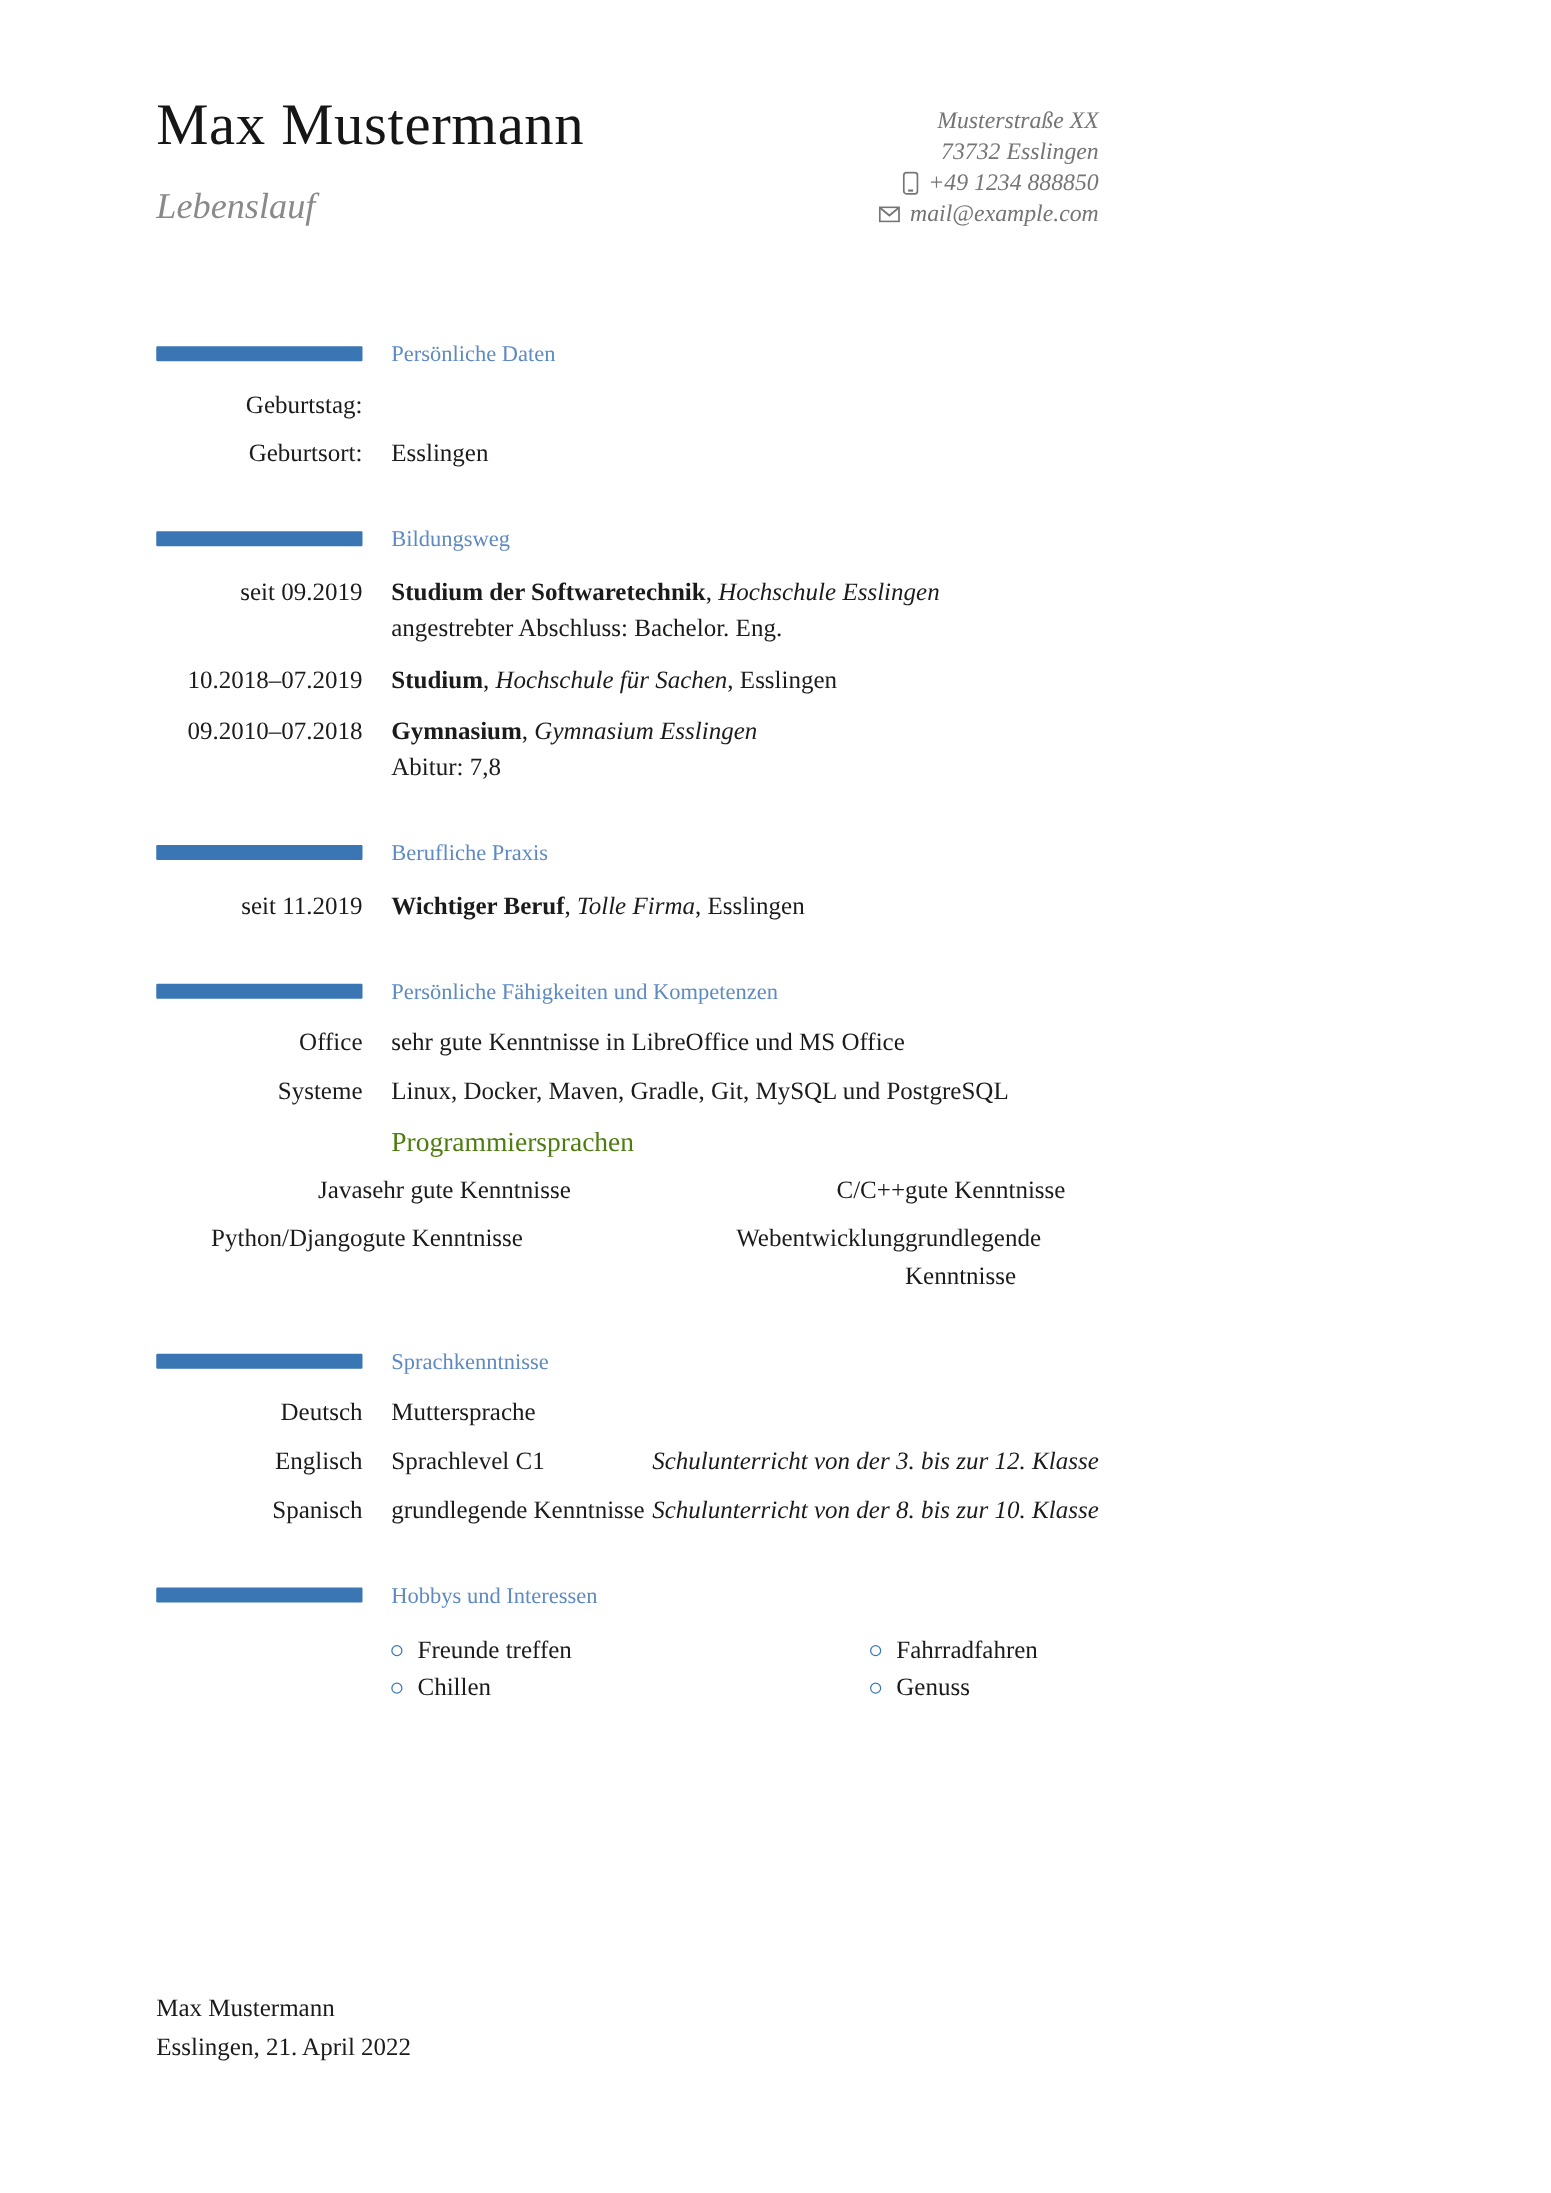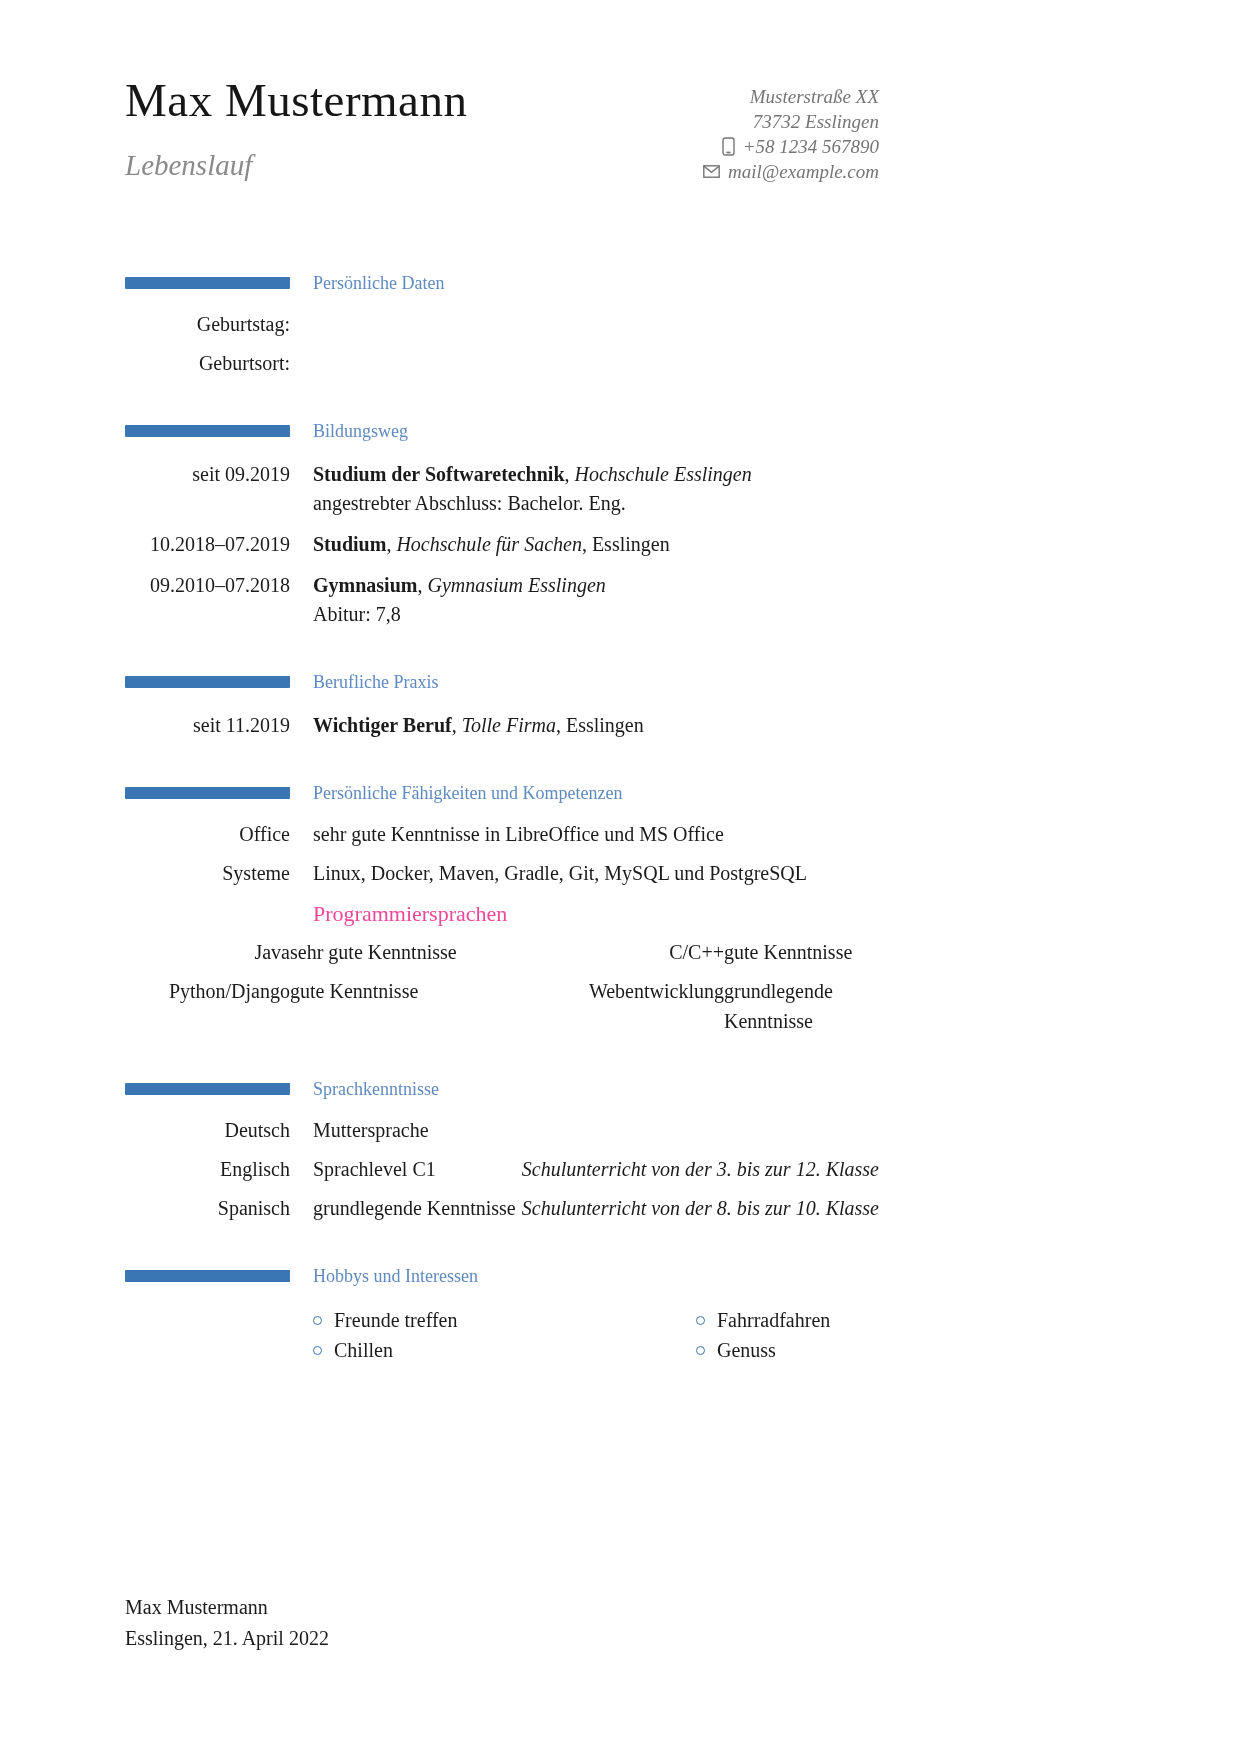--- a/index.html
+++ b/index.html
@@ -31,21 +31,21 @@
   .val { margin-left:23px; flex:1; }
   .note { font-style:italic; text-align:right; white-space:nowrap; }
 
   .entry { margin-top:11px; }
   .entry .val { line-height:30px; }
   .entry .b { font-weight:bold; }
   .entry .i { font-style:italic; }
   .detail { line-height:29px; }
   .detail:empty { display:none; }
 
-  .subheading { margin-left:188px; margin-top:12px; font-size:22px; line-height:28px; color:#ec4899; }
+  .subheading { margin-left:188px; margin-top:12px; font-size:22px; line-height:28px; color:#4d7c0f; }
 
   .pair-row { display:grid; grid-template-columns:165px 284px 150px 1fr; 
               margin-top:9px; font-size:20px; line-height:30px; }
   .pair-row .r { text-align:right; }
 
   .hobby-grid { margin-left:188px; margin-top:12px; display:grid; grid-template-columns:383px 1fr;
                 font-size:20px; line-height:30px; }
   .hobby { display:flex; align-items:center; gap:12px; }
   .bullet { width:9px; height:9px; border:1.6px solid #3a76b4; border-radius:50%; flex-shrink:0; }
 
@@ -68,21 +68,21 @@
           <span>Musterstraße XX</span>
         </div>
         <div class="addr-row">
           <span>73732 Esslingen</span>
         </div>
         <div class="addr-row">
           <svg width="13" height="19" viewBox="0 0 13 19">
             <rect x="1" y="1" width="11" height="17" rx="2.2" fill="none" stroke="#757575" stroke-width="1.4"></rect>
             <rect x="4.5" y="14.6" width="4" height="1.7" fill="#757575"></rect>
           </svg>
-          <span>+58 1234 567890</span>
+          <span>+49 1234 888850</span>
         </div>
         <div class="addr-row">
           <svg width="17" height="13" viewBox="0 0 17 13">
             <rect x="0.8" y="0.8" width="15.4" height="11.4" fill="none" stroke="#757575" stroke-width="1.4"></rect>
             <path d="M1 1.2 L8.5 7.4 L16 1.2" fill="none" stroke="#757575" stroke-width="1.4"></path>
           </svg>
           <span>mail@example.com</span>
         </div>
       </div>
     </div>
@@ -90,20 +90,21 @@
     <div class="section first">
       <div class="sec-head">
         <div class="sec-bar"></div>
         <div class="sec-title">Persönliche Daten</div>
       </div>
       <div class="row">
         <div class="lbl">Geburtstag:</div>
       </div>
       <div class="row">
         <div class="lbl">Geburtsort:</div>
+        <div class="val">Esslingen</div>
       </div>
     </div>
 
     <div class="section">
       <div class="sec-head">
         <div class="sec-bar"></div>
         <div class="sec-title">Bildungsweg</div>
       </div>
 
       <div class="row entry">

